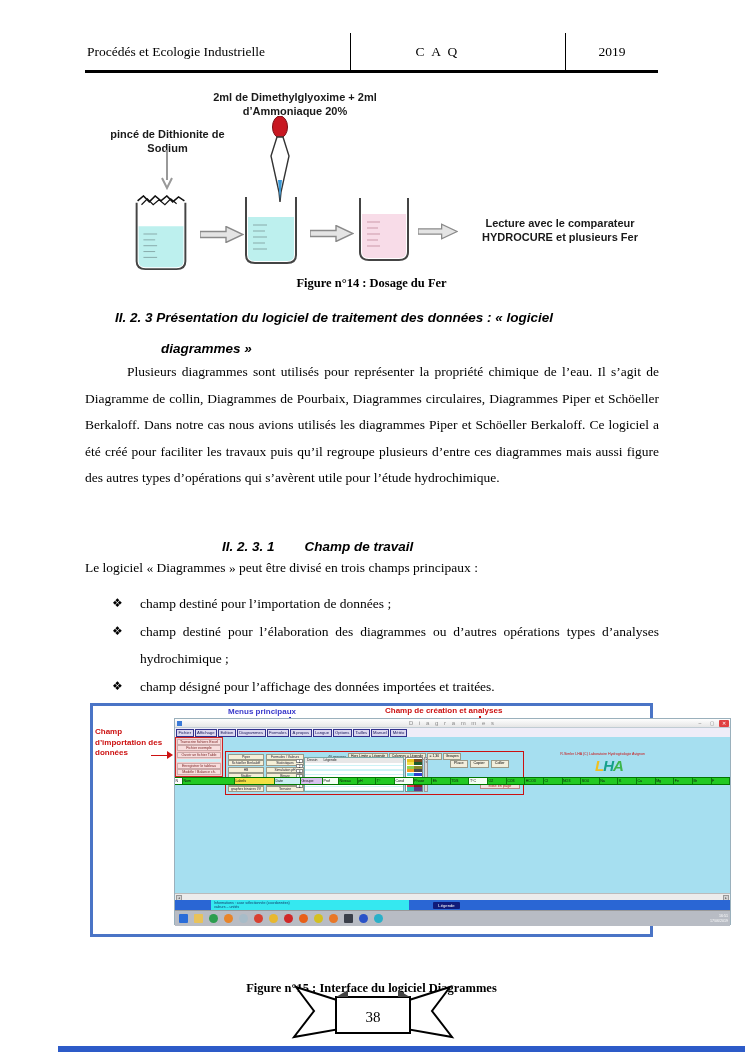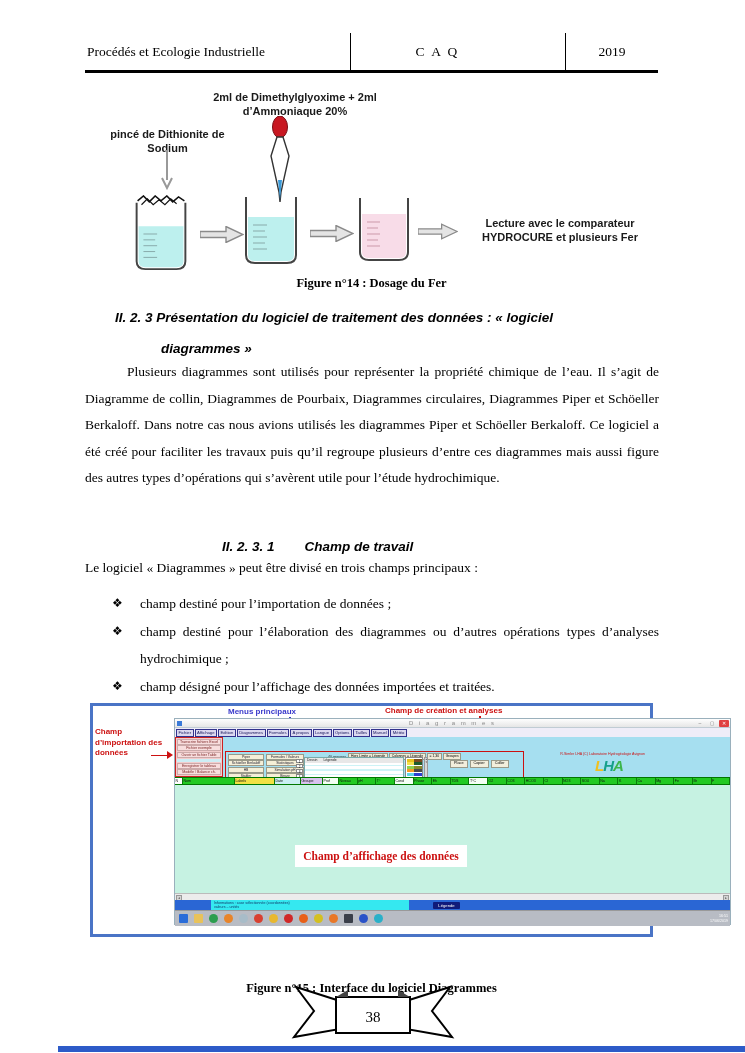--- a/index.html
+++ b/index.html
@@ -444,23 +444,20 @@
           <span class="gh-cell">SO4</span>
           <span class="gh-cell">Na</span>
           <span class="gh-cell">K</span>
           <span class="gh-cell">Ca</span>
           <span class="gh-cell">Mg</span>
           <span class="gh-cell">Fe</span>
           <span class="gh-cell">Br</span>
           <span class="gh-cell">F</span>
         </div>
 
-      <div class="dataarea">
-        <div class="display-lbl">Champ d’affichage des données</div>
-      </div>
 
       <div class="hscroll">
         <span class="hs-btn hs-left">◄</span>
         <span class="hs-btn hs-right">►</span>
       </div>
 
       <div class="bluebar">
         <div class="infobox">
           <div>Informations : case sélectionnée (coordonnées)</div>
           <div>valeurs – unités</div>

